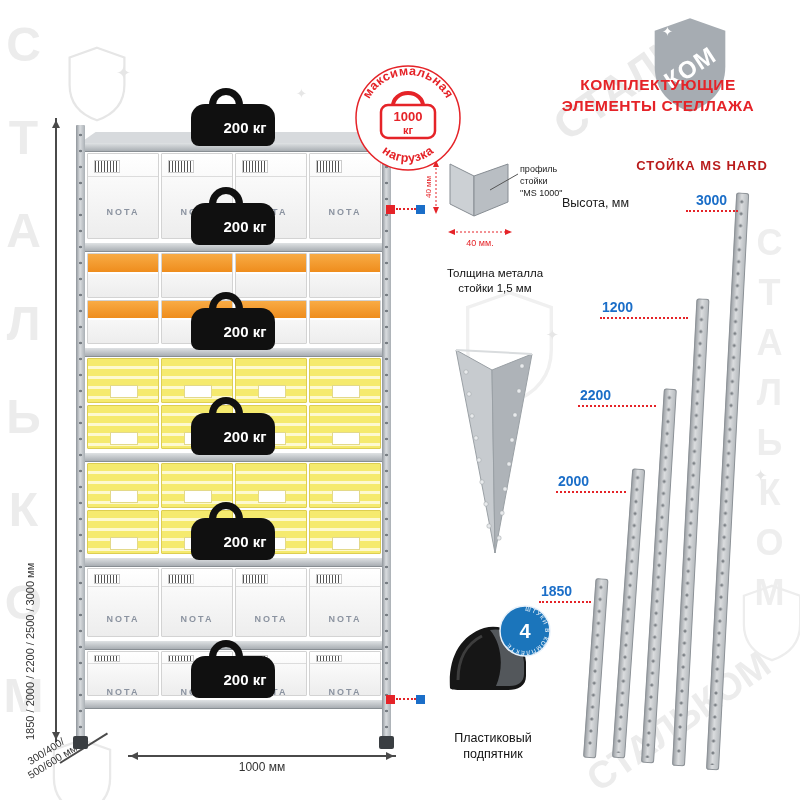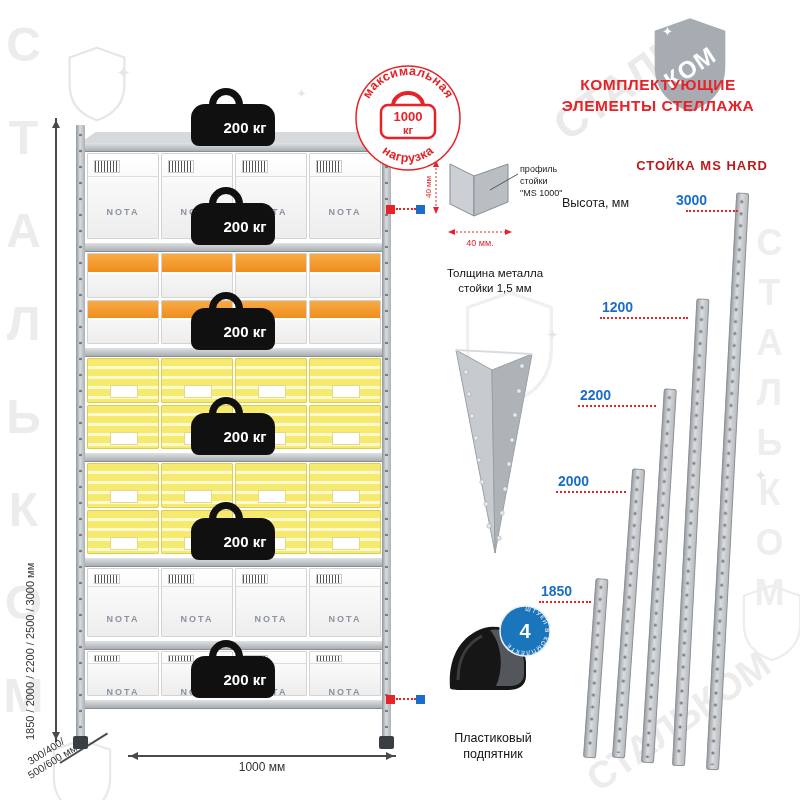--- a/index.html
+++ b/index.html
@@ -401,16 +401,16 @@
   <div class="post" style="left:706px;top:192px;height:578px;transform:rotate(3deg);"></div>
 
   <div class="hnum" style="left:541px;top:583px;">1850</div>
   <div class="leader" style="left:539px;top:601px;width:52px;"></div>
   <div class="hnum" style="left:558px;top:473px;">2000</div>
   <div class="leader" style="left:556px;top:491px;width:70px;"></div>
   <div class="hnum" style="left:580px;top:387px;">2200</div>
   <div class="leader" style="left:578px;top:405px;width:78px;"></div>
   <div class="hnum" style="left:602px;top:299px;">1200</div>
   <div class="leader" style="left:600px;top:317px;width:88px;"></div>
-  <div class="hnum" style="left:676px;top:192px;">3000</div>
+  <div class="hnum" style="left:696px;top:192px;">3000</div>
   <div class="leader" style="left:686px;top:210px;width:52px;"></div>
 
 </div>
 
 </body></html>

